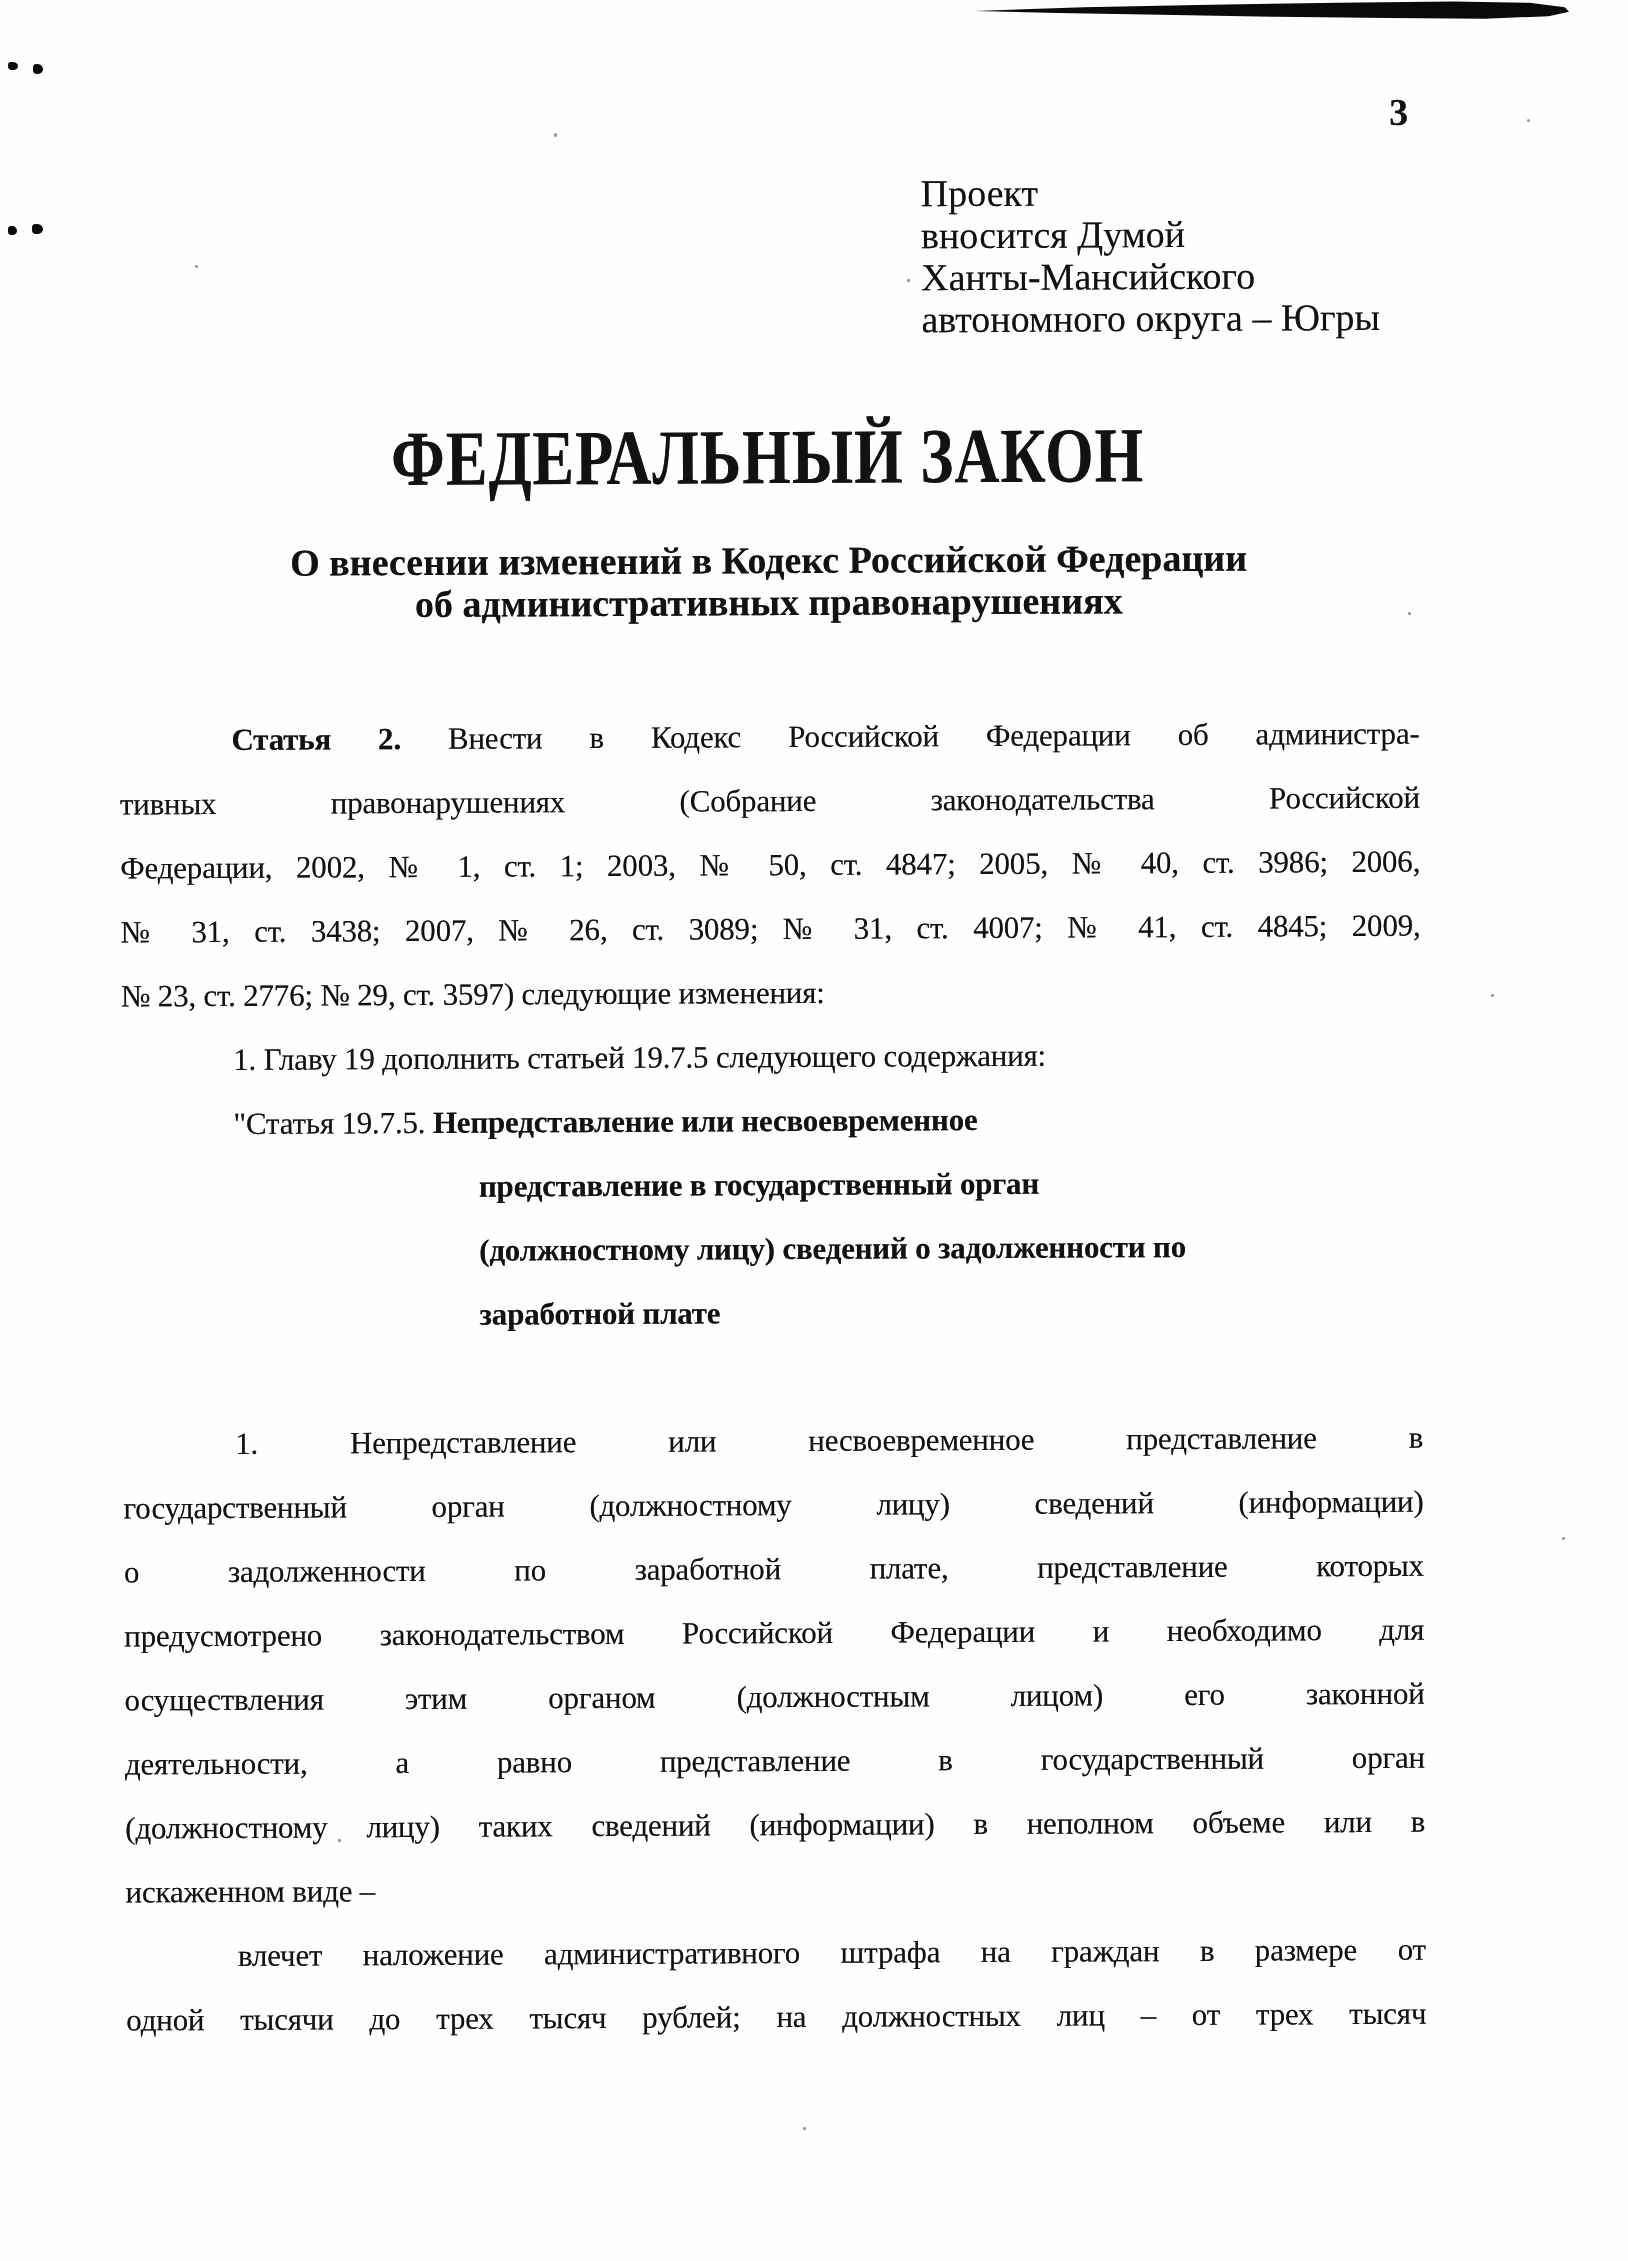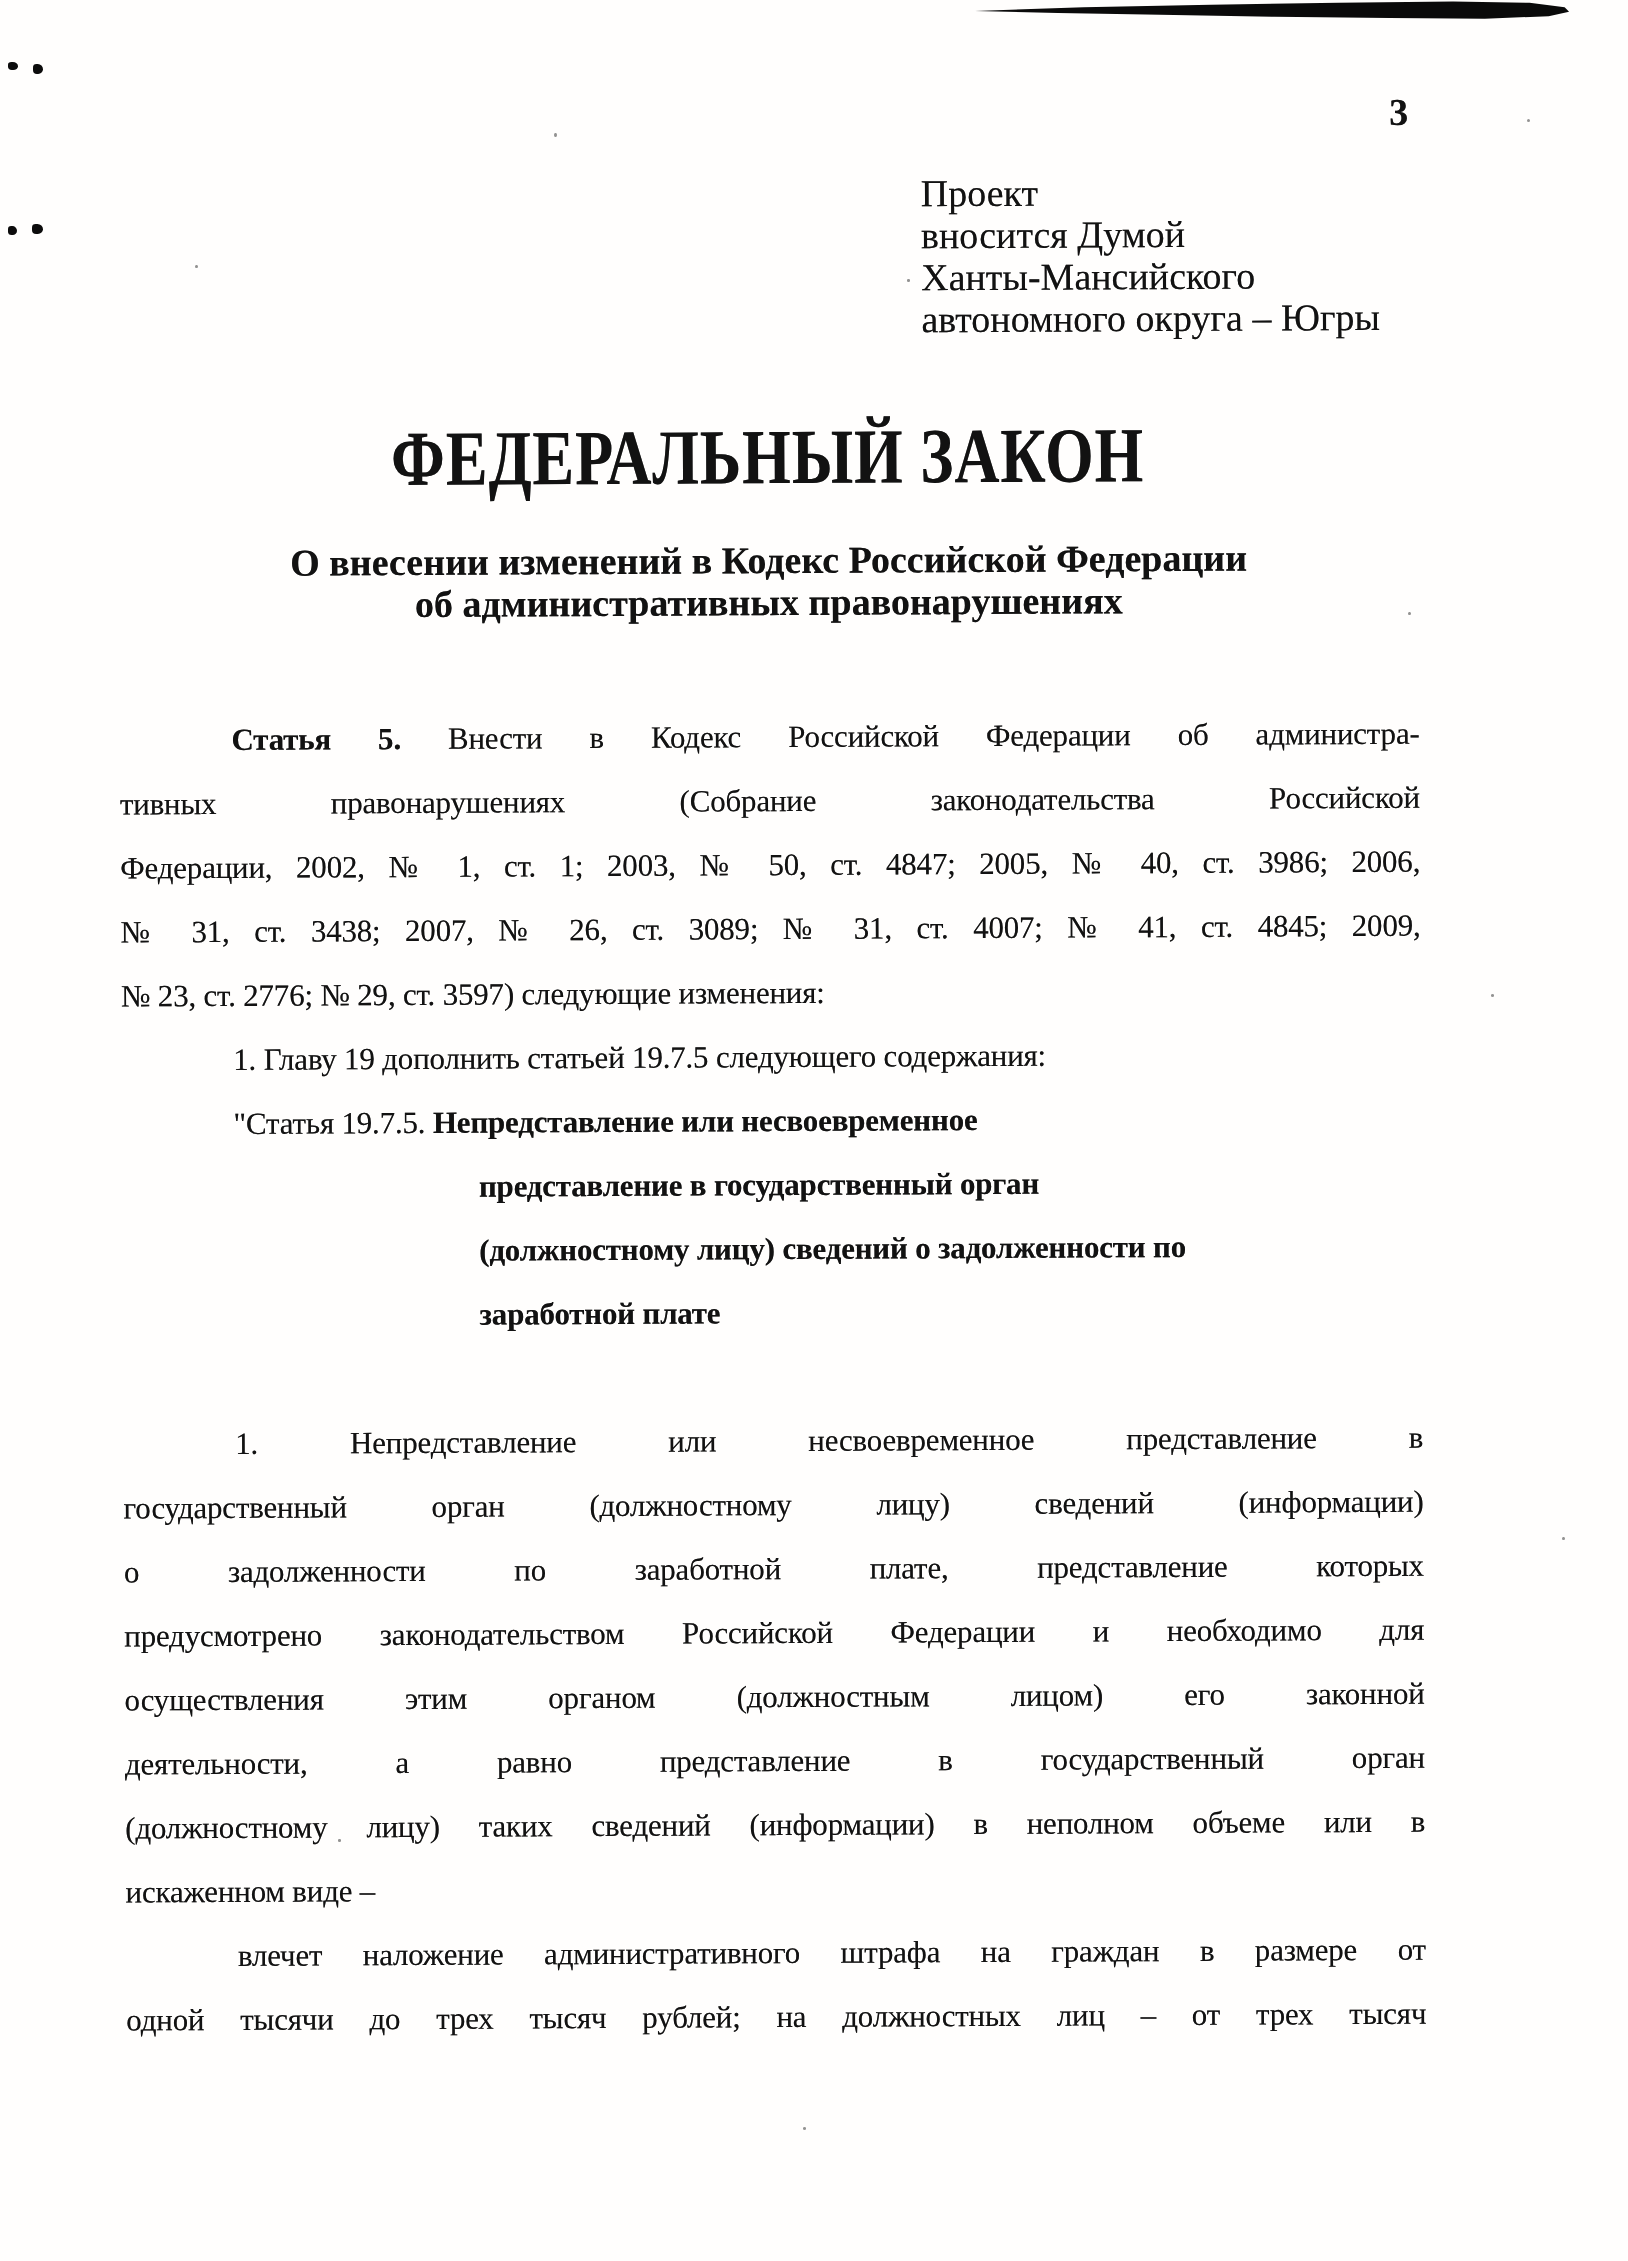--- a/index.html
+++ b/index.html
@@ -98,21 +98,21 @@
     <div class="law-title">
       <span class="stretch">ФЕДЕРАЛЬНЫЙ ЗАКОН</span>
     </div>
 
     <div class="law-subtitle">
       <div>О внесении изменений в Кодекс Российской Федерации</div>
       <div>об административных правонарушениях</div>
     </div>
 
     <div class="doc-body">
-      <div class="ln just indent"><span class="b">Статья 5.</span><span> Внести в Кодекс Российской Федерации об администра-</span></div>
+      <div class="ln just indent"><span class="b">Статья 2.</span><span> Внести в Кодекс Российской Федерации об администра-</span></div>
       <div class="ln just">тивных правонарушениях (Собрание законодательства Российской</div>
       <div class="ln just">Федерации, 2002, № 1, ст. 1; 2003, № 50, ст. 4847; 2005, № 40, ст. 3986; 2006,</div>
       <div class="ln just">№ 31, ст. 3438; 2007, № 26, ст. 3089; № 31, ст. 4007; № 41, ст. 4845; 2009,</div>
       <div class="ln left">№ 23, ст. 2776; № 29, ст. 3597) следующие изменения:</div>
       <div class="ln left indent">1. Главу 19 дополнить статьей 19.7.5 следующего содержания:</div>
       <div class="ln left indent"><span>"Статья 19.7.5. </span><span class="b">Непредставление или несвоевременное</span></div>
       <div class="ln left indent2 b">представление в государственный орган</div>
       <div class="ln left indent2 b">(должностному лицу) сведений о задолженности по</div>
       <div class="ln left indent2 b">заработной плате</div>
       <div class="sp"></div>

